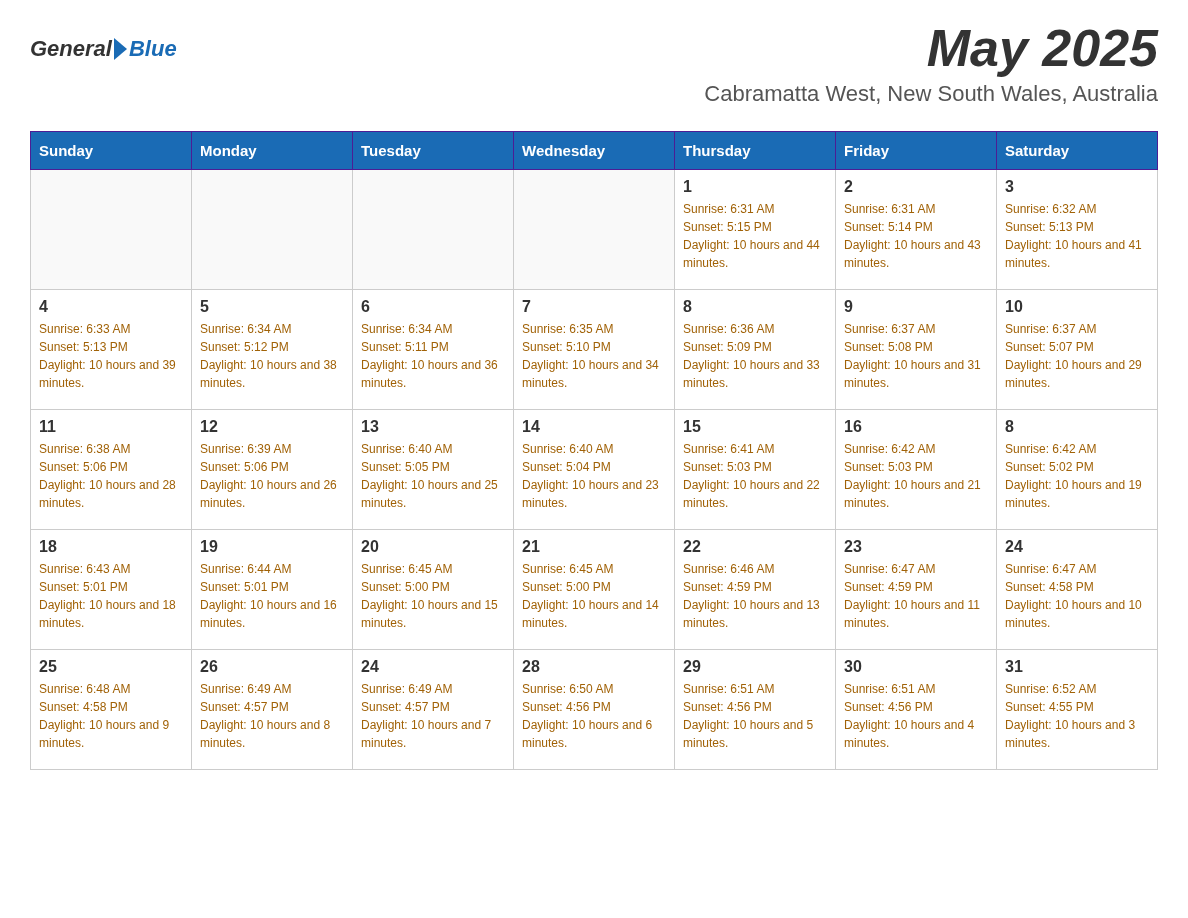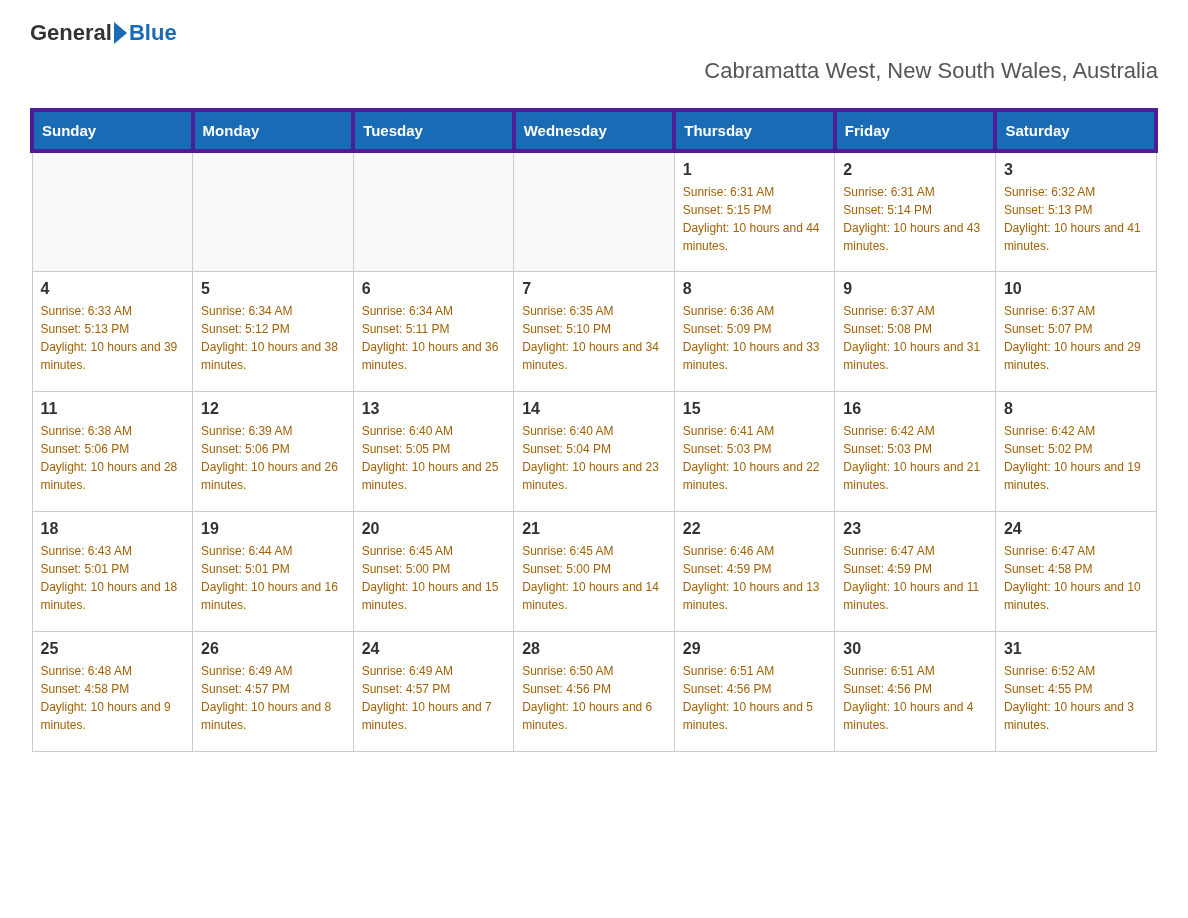--- a/index.html
+++ b/index.html
@@ -8,21 +8,22 @@
       background: #fff;
       color: #333;
       width: 1188px;
       min-height: 918px;
       padding: 20px 30px;
     }
     .header-top {
       display: flex;
       justify-content: space-between;
       align-items: center;
-      margin-bottom: 12px;
+      margin-bottom: 4px;
+      font-style: italic;
     }
     .logo-container {
       display: flex;
       flex-direction: column;
       align-items: flex-start;
     }
     .logo-text {
       display: flex;
       align-items: center;
       font-size: 22px;
@@ -49,21 +50,21 @@
       border-collapse: collapse;
       table-layout: fixed;
     }
     .calendar-table th {
       background: #1a6bb5;
       color: #fff;
       font-size: 15px;
       font-weight: bold;
       padding: 10px 8px;
       text-align: left;
-      border: 4px solid #4c1d95;
+      border: 1px solid #4c1d95;
     }
     .calendar-table td {
       border: 1px solid #ccc;
       vertical-align: top;
       padding: 8px;
       min-height: 100px;
       height: 120px;
     }
     .day-number {
       font-size: 16px;
@@ -83,20 +84,23 @@
 </head>
 <body>
 
 <div class="header-top">
   <div class="logo-container">
     <div class="logo-text">
       <span class="logo-general">General</span>
       <span style="display:inline-block; width:0; height:0; border-left:13px solid #1a6bb5; border-top:11px solid transparent; border-bottom:11px solid transparent; margin:0 2px;"></span>
       <span class="logo-blue" style="color:#1a6bb5;">Blue</span>
     </div>
+  </div>
+  <div style="text-align:right;">
+    <div class="month-title">May 2025</div>
   </div>
 </div>
 
 <div class="location-subtitle">Cabramatta West, New South Wales, Australia</div>
 
 <table class="calendar-table">
   <thead>
     <tr>
       <th>Sunday</th>
       <th>Monday</th>

